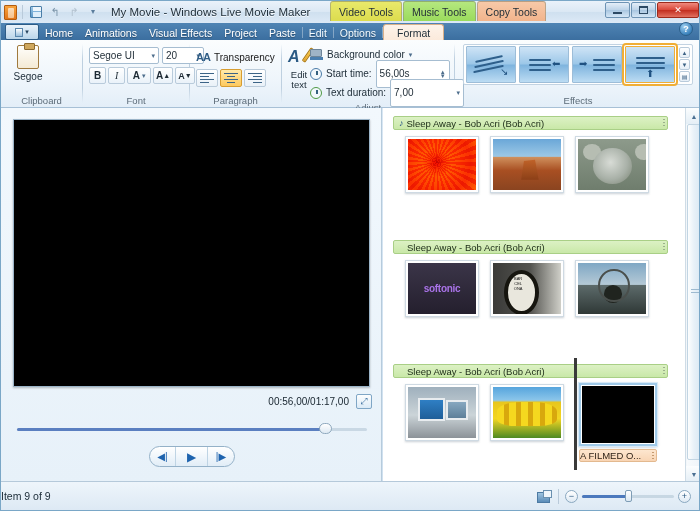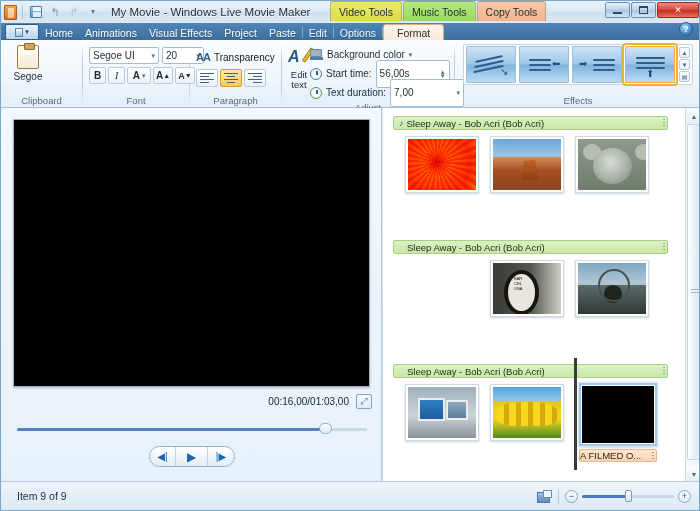--- a/index.html
+++ b/index.html
@@ -383,21 +383,21 @@
   .sgrip{position:absolute;left:3px;top:50%;margin-top:-3px;width:8px;height:6px;
     background:repeating-linear-gradient(180deg,#9dbad0 0 1px,transparent 1px 3px);}
 
   
   .status{
     position:absolute;left:0;bottom:0;width:700px;height:29px;
     background:linear-gradient(180deg,#eef5fb 0%,#dde9f4 100%);
     border-top:1px solid #b5c9da;
     display:flex;align-items:center;
   }
-  .itemcount{margin-left:16px;font-size:10.5px;color:#20303c;}
+  .itemcount{margin-left:0;font-size:10.5px;color:#20303c;}
   .statusright{margin-left:auto;display:flex;align-items:center;gap:6px;padding-right:10px;}
   .thumbsize-ico{width:15px;height:13px;position:relative;}
   .thumbsize-ico:before{content:"";position:absolute;left:0;bottom:0;width:11px;height:9px;
     background:linear-gradient(180deg,#9dc3e0 0%,#5b8cb8 100%);border:1px solid #4c7aa3;}
   .thumbsize-ico:after{content:"";position:absolute;right:0;top:0;width:7px;height:6px;
     background:#eef5fb;border:1px solid #6a90b0;}
   .vsep{width:1px;height:15px;background:#b9cada;}
   .zwrap{display:flex;align-items:center;gap:4px;}
   .zbtn{width:13px;height:13px;border-radius:50%;border:1px solid #8aa8c0;
     background:linear-gradient(180deg,#ffffff 0%,#dfeaf4 100%);
@@ -617,21 +617,21 @@
         </div>
       </div>
       <div class="glabel">Effects</div>
     </div>
   </div>
 
   <div class="main">
 
     <div class="preview-pane">
       <div class="monitor"></div>
-      <div class="timecode">00:16,00/01:03,00</div>
+      <div class="timecode">00:56,00/01:17,00</div>
       <div class="fsbtn">⤢</div>
       <div class="seekwrap">
         <div class="seektrack"></div>
         <div class="seekfill" id="seekfill" style="width: 308px;"></div>
         <div class="seekthumb" id="seekthumb" style="left: 302px;"></div>
       </div>
       <div class="transport">
         <div class="tbtn">◀|</div>
         <div class="tbtn play">▶</div>
         <div class="tbtn">|▶</div>
@@ -661,20 +661,27 @@
             <div class="thumb">
                 <div class="t-koala"></div>
               </div>
           </div>
         </div>
 
         <div class="srow" style="top:132px;height:116px;">
           <div class="musicbar" style="left:10px;top:0;width:275px;">
             <span style="padding-left:8px;">Sleep Away - Bob Acri (Bob Acri)</span>
             <span class="grip"></span>
+          </div>
+          <div class="clip" style="left:22px;top:20px;">
+            <div class="thumb">
+                <div class="t-softonic">
+              <span>softonic</span>
+            </div>
+              </div>
           </div>
           <div class="clip" style="left:107px;top:20px;">
             <div class="thumb">
                 <div class="t-barcelona">
               <em>BAR CEL ONA</em>
             </div>
               </div>
           </div>
           <div class="clip" style="left:192px;top:20px;">
             <div class="thumb">

